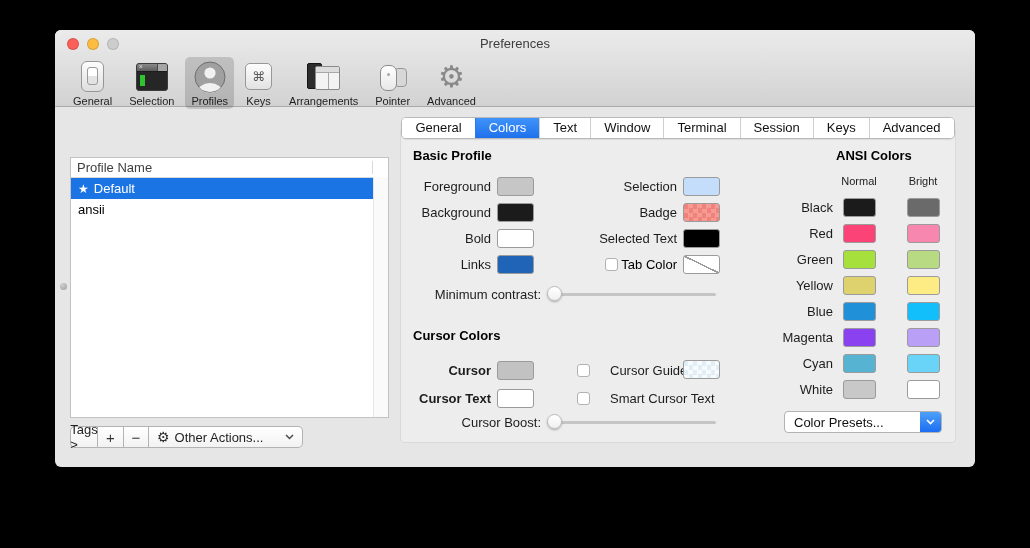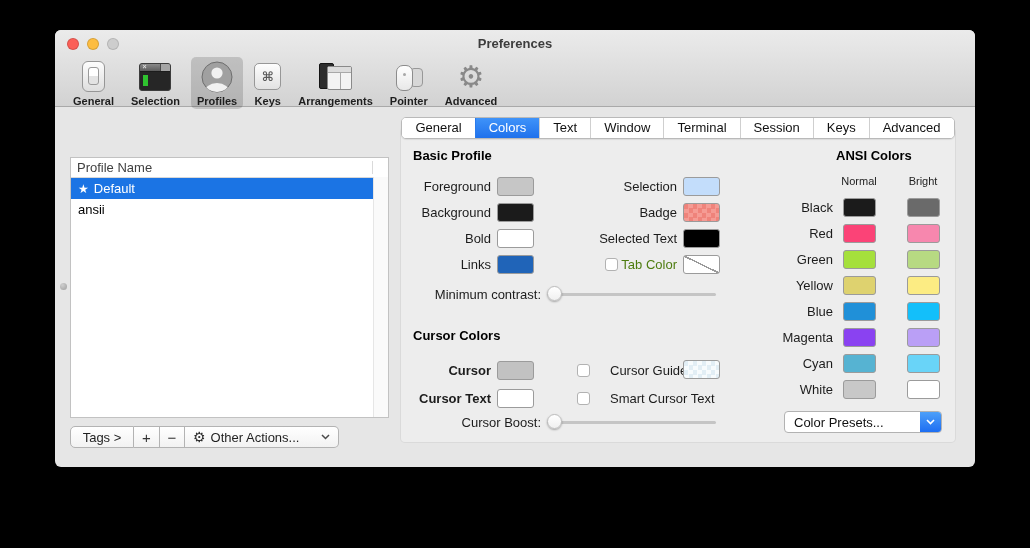--- a/index.html
+++ b/index.html
@@ -2,21 +2,21 @@
 <html><head>
 <meta charset="utf-8">
 <style>
   html,body{margin:0;padding:0;background:#000;}
   .canvas{position:relative;width:1030px;height:548px;background:#000;overflow:hidden;
           font-family:"Liberation Sans","DejaVu Sans",sans-serif;-webkit-font-smoothing:antialiased;}
   .window{position:absolute;left:55px;top:30px;width:920px;height:437px;border-radius:6px;
           background:#e6e6e6;box-shadow:0 18px 45px rgba(0,0,0,.65);}
   
   .header{position:absolute;left:0;top:0;right:0;height:76px;border-radius:6px 6px 0 0;
-          background:linear-gradient(#ebebeb,#d2d2d2);border-bottom:1px solid #a9a9a9;font-weight:bold;}
+          background:linear-gradient(#ebebeb,#d2d2d2);border-bottom:1px solid #a9a9a9;}
   .traffic{position:absolute;left:12px;top:8px;display:flex;gap:8px;}
   .tl{width:12px;height:12px;border-radius:50%;}
   .win-title{position:absolute;left:0;right:0;top:6px;text-align:center;font-size:13px;color:#3d3d3d;}
   .toolbar{position:absolute;left:12px;top:27px;display:flex;align-items:flex-end;gap:5px;}
   .tb-item{display:flex;flex-direction:column;align-items:center;padding:2px 6px 2px;border-radius:5px;}
   .tb-item.sel{background:rgba(0,0,0,.15);}
   .tb-ic{height:35px;display:flex;align-items:center;justify-content:center;}
   .tb-lbl{font-size:11px;color:#1e1e1e;margin-top:1px;white-space:nowrap;}
   
   .ic-general{width:21px;height:29px;background:linear-gradient(#fdfdfd,#dedede);border:1px solid #969696;border-radius:6px;position:relative;}
@@ -71,21 +71,21 @@
          border:1px solid rgba(0,0,0,.08);border-radius:5px;box-sizing:border-box;font-size:13px;color:#1c1c1c;}
   .sec-title{position:absolute;font-weight:bold;color:#000;}
   .crow{display:flex;align-items:center;height:26px;}
   .clbl{text-align:right;}
   .swatch{width:37px;height:19px;border:1px solid #9b9b9b;border-radius:3px;box-sizing:border-box;margin-left:6px;}
   .bc-left{position:absolute;left:2px;top:45px;}
   .bc-left .clbl{width:88px;}
   .bc-right{position:absolute;left:150px;top:45px;}
   .bc-right .clbl{width:126px;}
   .checkbox{display:inline-block;width:13px;height:13px;background:#fff;border:1px solid #b2b2b2;border-radius:3px;box-sizing:border-box;vertical-align:-2px;}
-  .dim{color:#4d7c0f;}
+  .dim{color:#000000;}
   .checker{background:conic-gradient(var(--c1) 0 25%,var(--c2) 0 50%,var(--c1) 0 75%,var(--c2) 0) 0 0/9px 9px;}
   .diag{background:linear-gradient(to top right,#fff 47.5%,#9a9a9a 47.5% 52.5%,#fff 52.5%);}
   .sliderrow{position:absolute;display:flex;align-items:center;height:26px;left:0;}
   .sliderrow .clbl{width:140px;}
   .slider{position:relative;width:169px;height:16px;margin-left:6px;}
   .slider .track{position:absolute;left:0;right:0;top:7px;height:3px;background:#c5c5c5;border-radius:2px;}
   .slider .knob{position:absolute;left:0;top:0;width:15px;height:15px;border-radius:50%;background:linear-gradient(#fff,#f0f0f0);
                 border:1px solid #bdbdbd;box-sizing:border-box;box-shadow:0 1px 2px rgba(0,0,0,.3);}
   .cc-left{position:absolute;left:2px;top:228px;font-weight:bold;}
   .cc-left .crow{height:28px;}
@@ -205,21 +205,21 @@
       </div>
       <div class="prow">
         <span>ansii</span>
       </div>
       <div class="scrollstrip"></div>
     </div>
 
     <div class="edge-dot"></div>
 
     <div class="btnbar">
-      <div class="bseg first" style="width:64px;">
+      <div class="bseg first" style="width:28px;">
         <span>Tags &gt;</span>
       </div>
       <div class="bseg" style="width:26px;">
         <span class="sym">+</span>
       </div>
       <div class="bseg" style="width:25px;">
         <span class="sym">−</span>
       </div>
       <div class="bseg last actions" style="width:154px;">
         <span class="gear">⚙</span>

